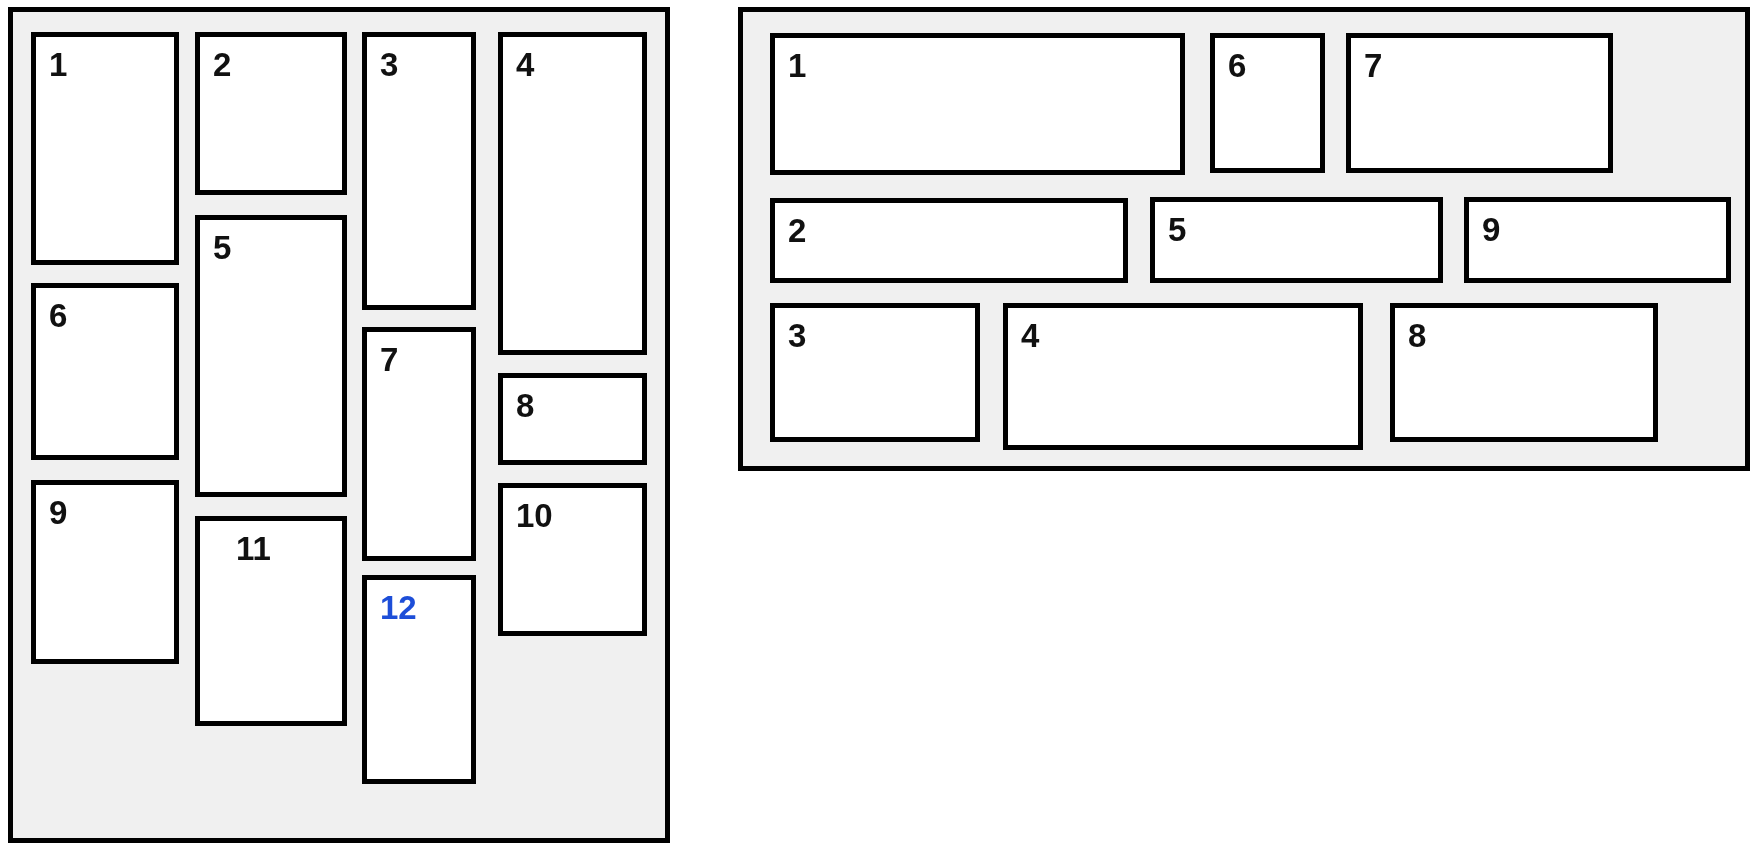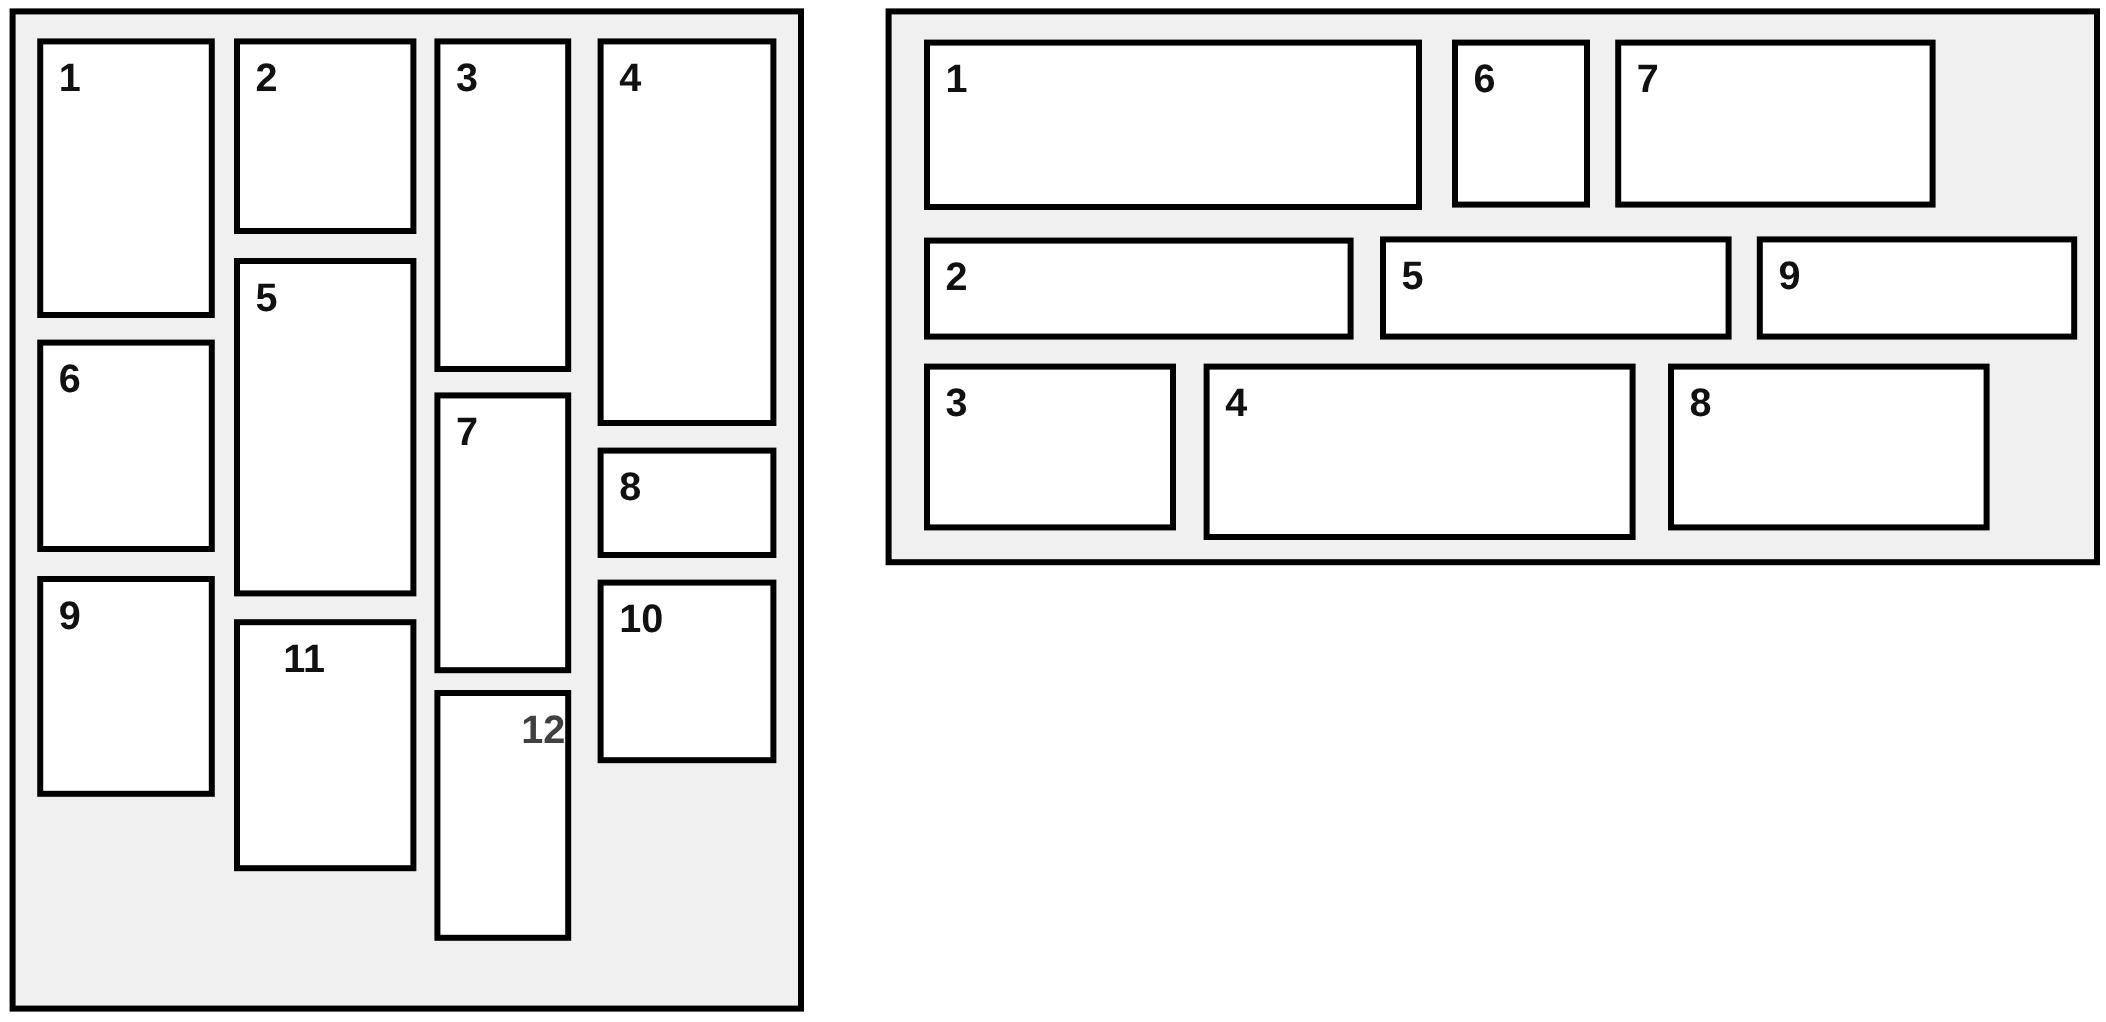--- a/index.html
+++ b/index.html
@@ -69,21 +69,21 @@
       <div class="box" style="left: 18px; top: 468px; width: 148px; height: 184px; background: rgb(255, 255, 255); border-color: rgb(0, 0, 0);">
         <span class="num" style="color: rgb(17, 17, 17);">9</span>
       </div>
       <div class="box" style="left: 485px; top: 471px; width: 149px; height: 153px; background: rgb(255, 255, 255); border-color: rgb(0, 0, 0);">
         <span class="num" style="color: rgb(17, 17, 17);">10</span>
       </div>
       <div class="box" style="left: 182px; top: 504px; width: 152px; height: 210px; background: rgb(255, 255, 255); border-color: rgb(0, 0, 0);">
         <span class="num" style="color: rgb(17, 17, 17); padding-left: 36px;">11</span>
       </div>
       <div class="box" style="left: 349px; top: 563px; width: 114px; height: 209px; background: rgb(255, 255, 255); border-color: rgb(0, 0, 0);">
-        <span class="num" style="color: #404040; text-align: right;">12</span>
+        <span class="num" style="color: #1d4ed8;">12</span>
       </div>
     </section>
   <section class="panel" id="panel-right" style="left: 738px; top: 7px; width: 1012px; height: 464px; background: rgb(240, 240, 240); border-color: rgb(0, 0, 0);">
       <div class="box" style="left: 27px; top: 21px; width: 415px; height: 142px; background: rgb(255, 255, 255); border-color: rgb(0, 0, 0);">
         <span class="num" style="color: rgb(17, 17, 17);">1</span>
       </div>
       <div class="box" style="left: 27px; top: 186px; width: 358px; height: 85px; background: rgb(255, 255, 255); border-color: rgb(0, 0, 0);">
         <span class="num" style="color: rgb(17, 17, 17);">2</span>
       </div>
       <div class="box" style="left: 27px; top: 291px; width: 210px; height: 139px; background: rgb(255, 255, 255); border-color: rgb(0, 0, 0);">

